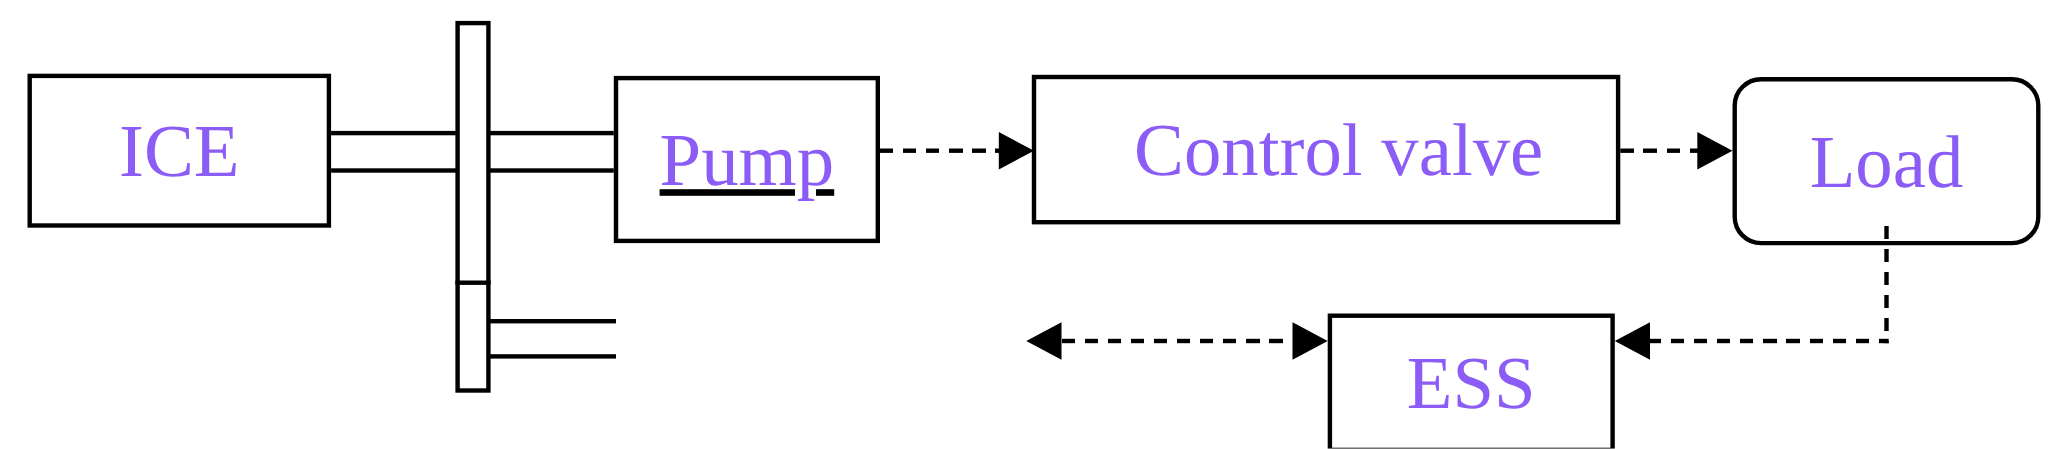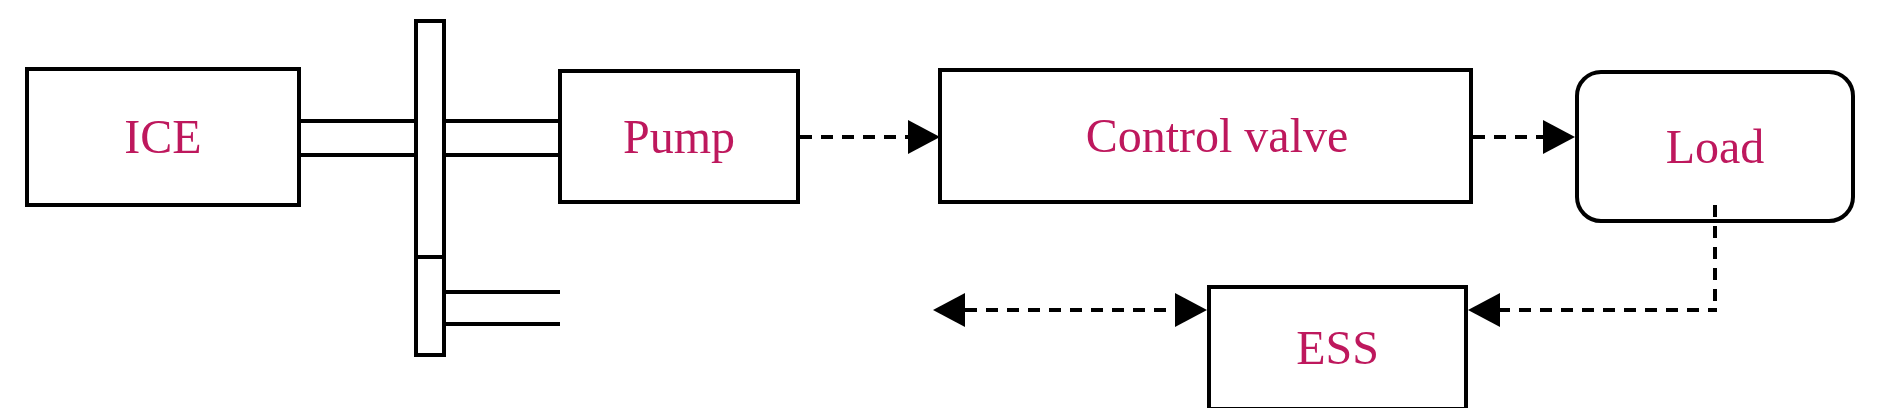--- a/index.html
+++ b/index.html
@@ -15,28 +15,28 @@
   .box {
     position: absolute;
     box-sizing: border-box;
     border: 4px solid #000000;
     background: #ffffff;
     display: flex;
     align-items: center;
     justify-content: center;
   }
   .box span {
-    font-size: 48px;
+    font-size: 68px;
     line-height: 1;
     white-space: nowrap;
-    color: #be185d;
+    color: #8b5cf6;
   }
   
   .node-ice          { left: 25px;   top: 67px;  width: 276px; height: 140px; }
-  .node-pump         { left: 558px;  top: 69px;  width: 242px; height: 135px; }
+  .node-pump         { left: 558px;  top: 69px;  width: 242px; height: 152px; text-decoration: underline; }
   .node-control-valve{ left: 938px;  top: 68px;  width: 535px; height: 136px; padding-left: 23px; }
   .node-load         { left: 1575px; top: 70px;  width: 280px; height: 153px; border-radius: 26px; }
   .node-pump-motor   { left: 558px;  top: 243px; width: 375px; height: 134px; }
   .node-ess          { left: 1207px; top: 247px; width: 261px; height: 126px; margin-top: 38px; }
 
   
   .shaft-bar {
     position: absolute;
     left: 414px; top: 19px; width: 32px; height: 338px;
     box-sizing: border-box;

